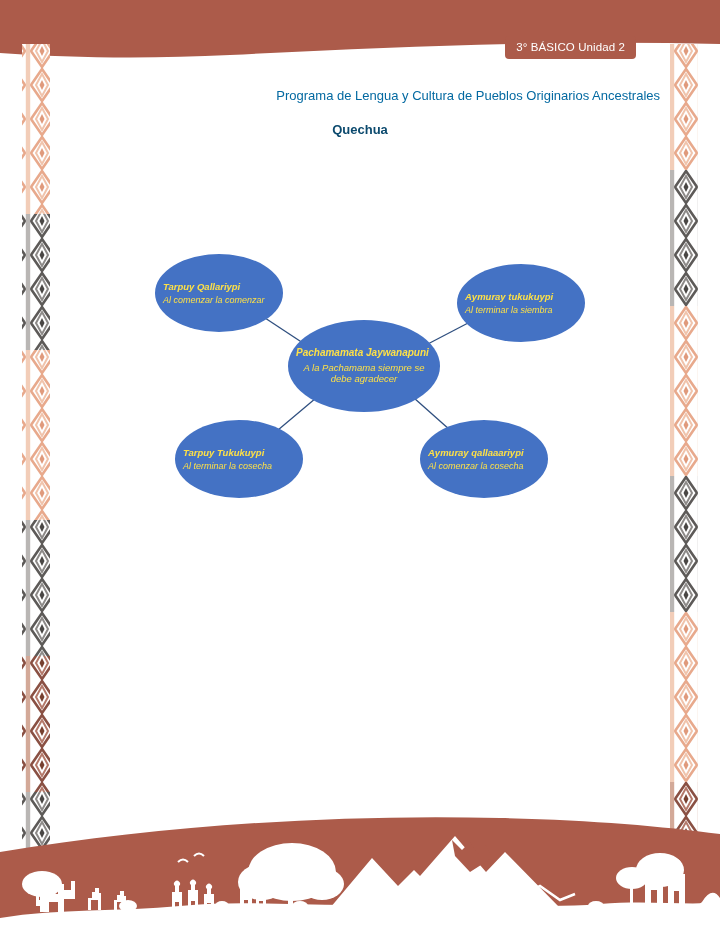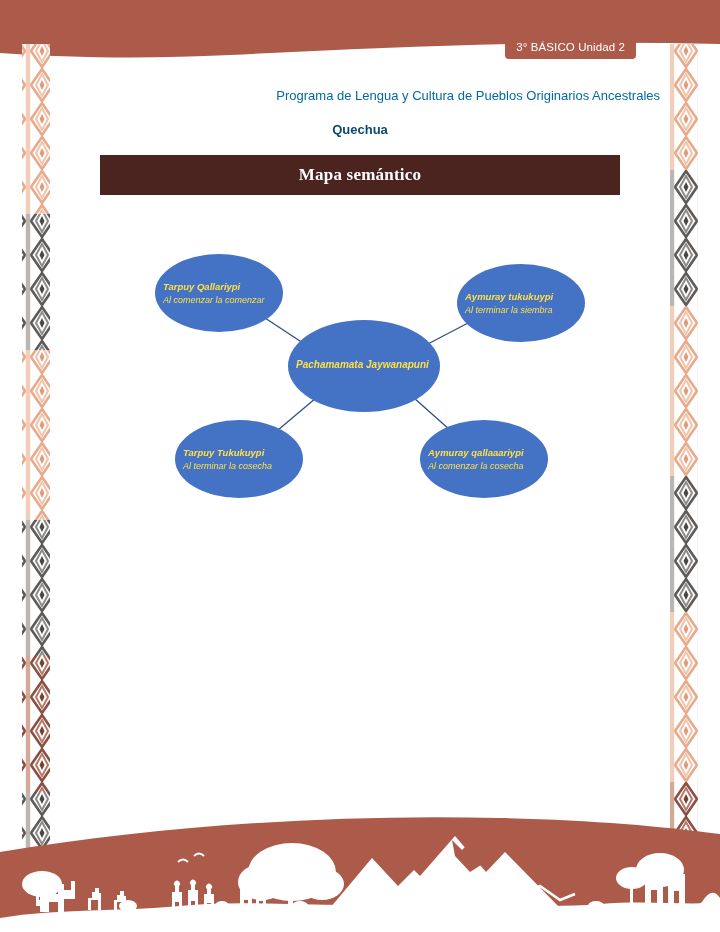--- a/index.html
+++ b/index.html
@@ -263,41 +263,39 @@
         <path d="M702 902 q10 -16 18 -4 v14 h-30 Z"></path>
       </g>
     </g>
   </svg>
 
   <div id="unit-badge">3° BÁSICO Unidad 2</div>
 
   <div id="program-title">Programa de Lengua y Cultura de Pueblos Originarios Ancestrales</div>
   <div id="language-title">Quechua</div>
 
-  <div id="section-bar">
-    <span class="bar-text">Mapa semántico</span>
-  </div>
 
   <div id="semantic-map">
 
     <svg id="map-svg" width="490" height="280" viewBox="0 0 490 280">
       <g stroke="#2f4f7f" stroke-width="1.3" fill="none">
 
         <line x1="186" y1="105" x2="142" y2="76"></line>
 
         <line x1="304" y1="106" x2="350" y2="82"></line>
 
         <line x1="196" y1="158" x2="158" y2="190"></line>
 
         <line x1="294" y1="158" x2="330" y2="190"></line>
       </g>
     </svg>
 
     <div class="node center" id="node-center">
       <div class="node-title">Pachamamata Jaywanapuni</div>
+      <div class="node-desc">A la Pachamama siempre se debe agradecer</div>
     </div>
 
     <div class="node" id="node-top-left">
       <div class="node-title">Tarpuy Qallariypi</div>
       <div class="node-desc">Al comenzar la comenzar</div>
     </div>
 
     <div class="node" id="node-top-right">
       <div class="node-title">Aymuray tukukuypi</div>
       <div class="node-desc">Al terminar la siembra</div>

